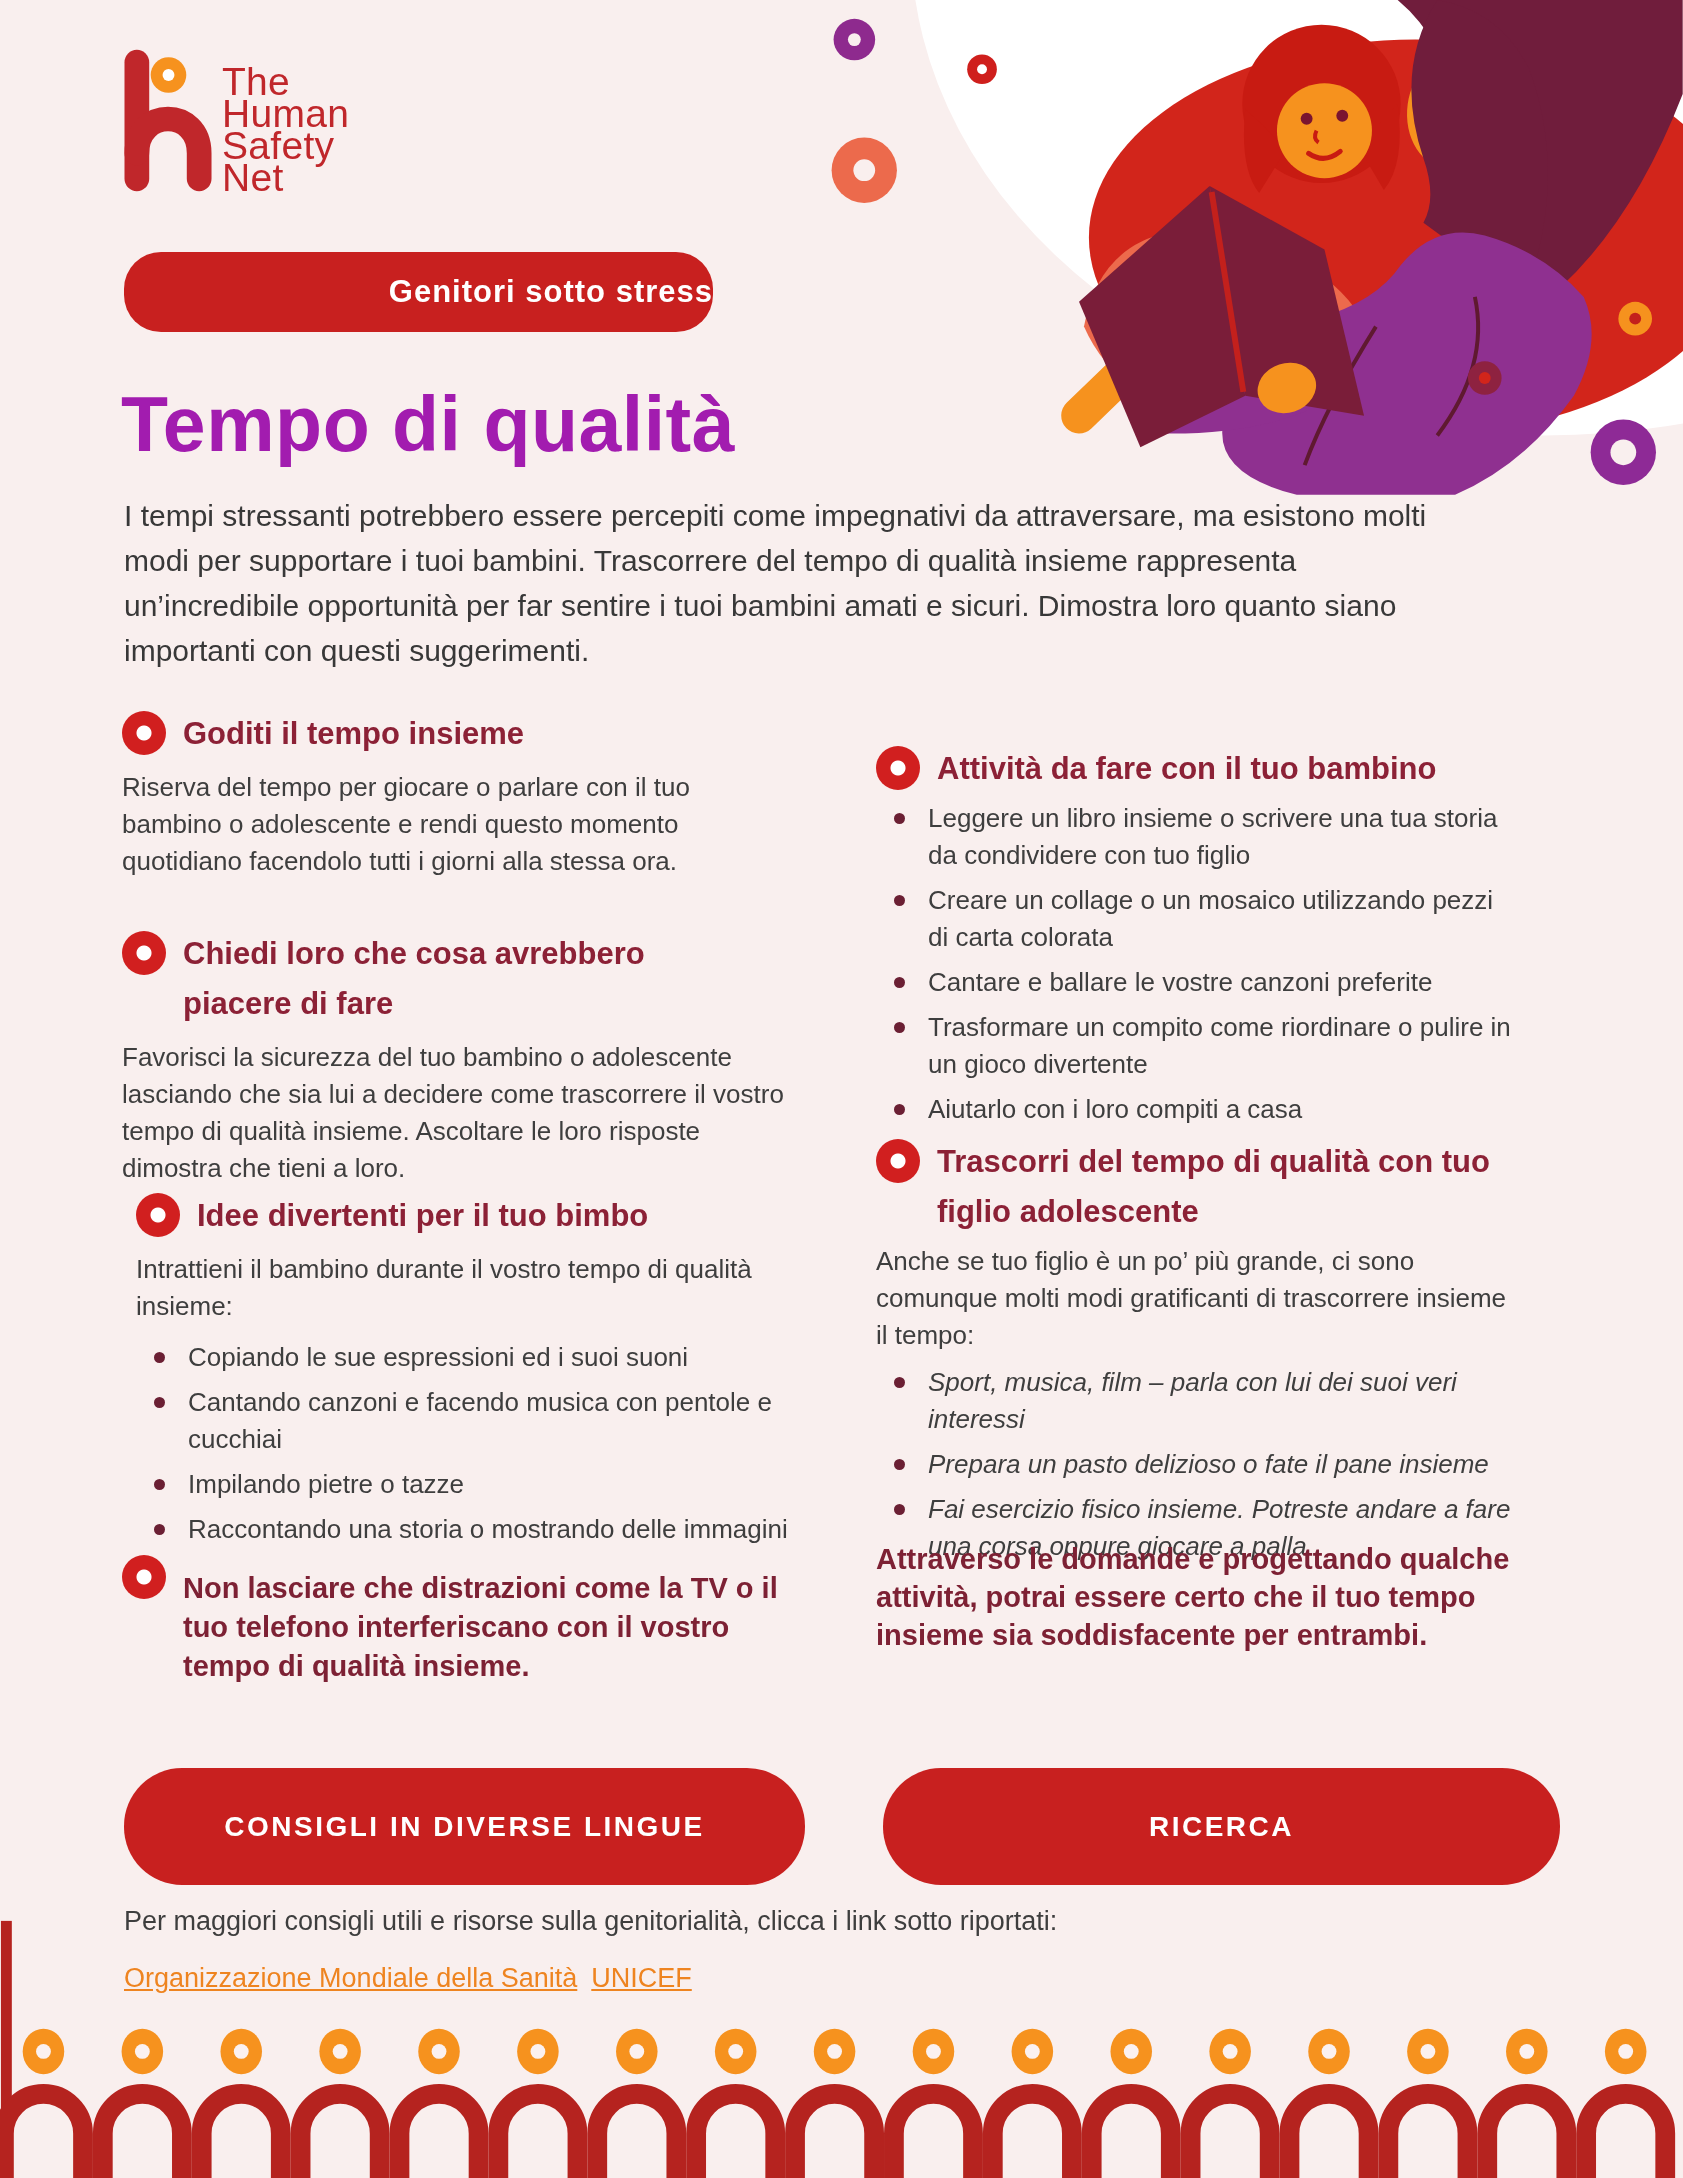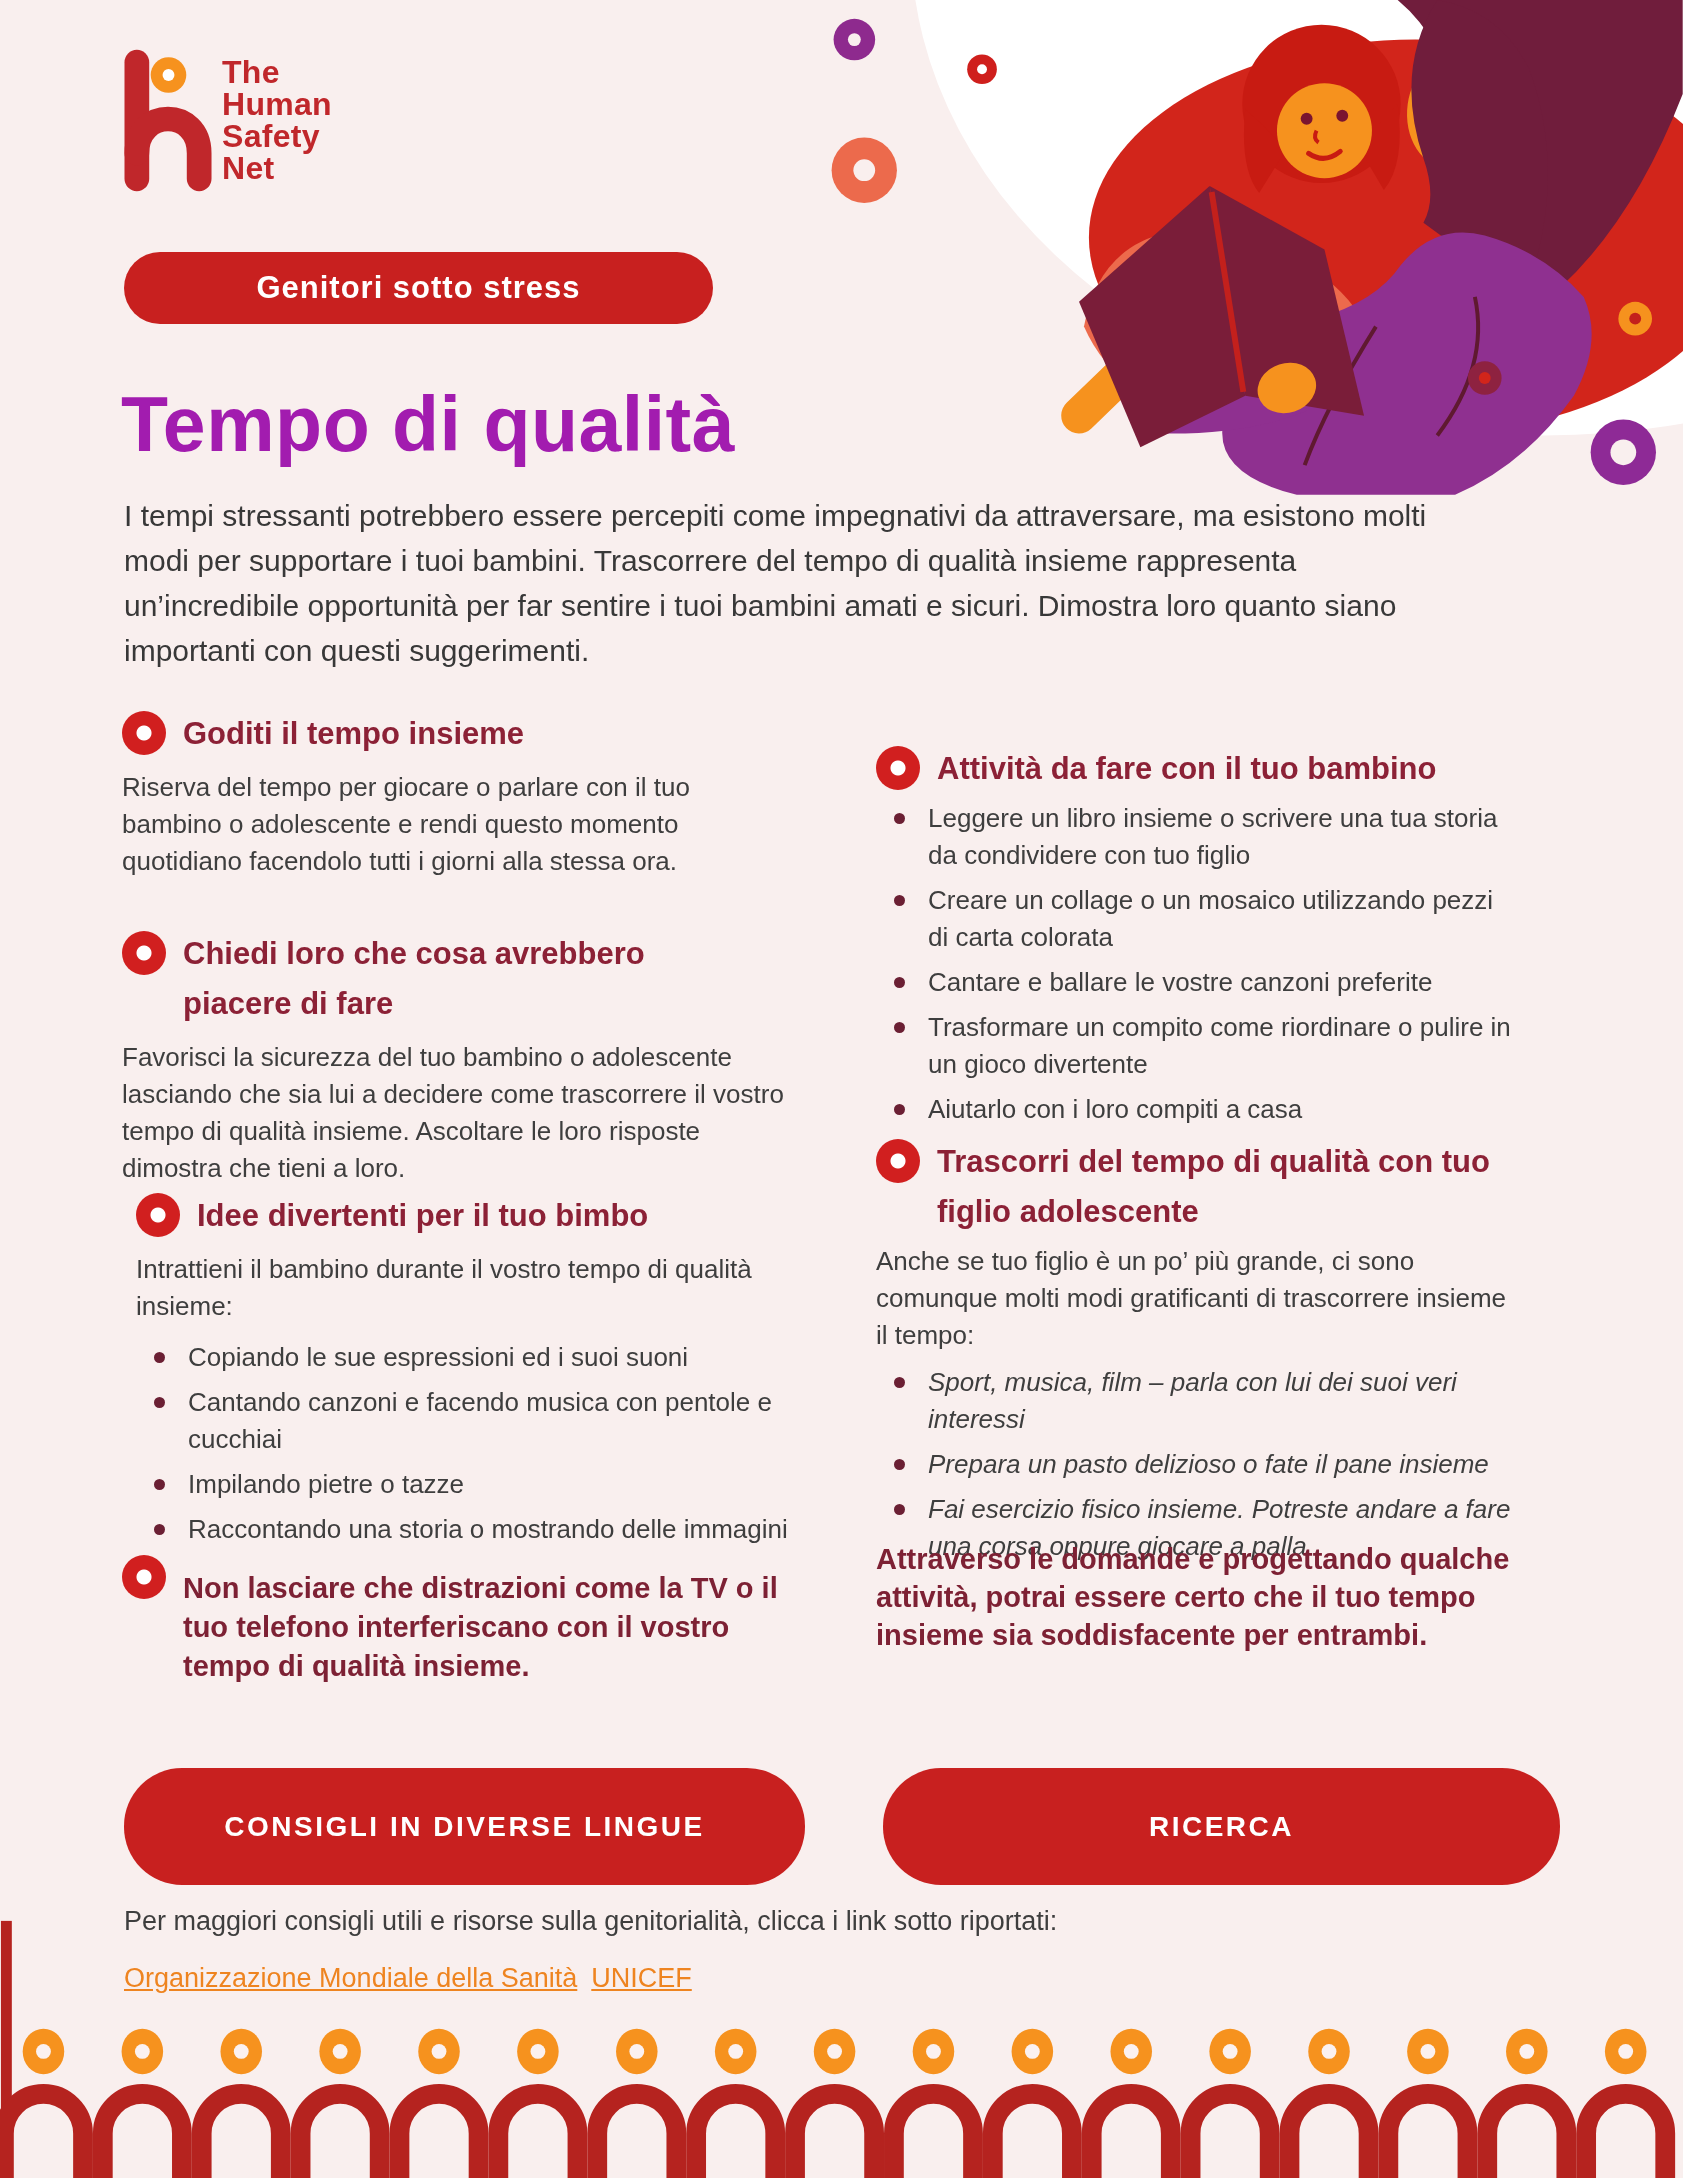--- a/index.html
+++ b/index.html
@@ -1,26 +1,26 @@
 <!DOCTYPE html>
 <html><head>
 <meta charset="utf-8">
 <style>
   html,body{margin:0;padding:0;background:#e9e0df;}
   #page{position:relative;width:1683px;height:2178px;background:#f9efee;overflow:hidden;
         font-family:"Liberation Sans", sans-serif;}
   .abs{position:absolute;}
 
   
-  .logo-text{position:absolute;left:222px;top:56px;color:#c0272b;font-size:32px;
-             font-weight:700;line-height:32px;letter-spacing:0.3px;}
-
-  
-  .pill{position:absolute;left:124px;top:252px;width:589px;height:72px;background:#c8201f;
-        border-radius:37px;display:flex;align-items:center;justify-content:center;}
+  .logo-text{position:absolute;left:222px;top:66px;color:#c0272b;font-size:39px;
+             font-weight:400;line-height:32px;letter-spacing:0.3px;}
+
+  
+  .pill{position:absolute;left:124px;top:252px;width:589px;height:80px;background:#c8201f;
+        border-radius:37px;display:flex;align-items:center;justify-content:flex-end;}
   .pill span{color:#ffffff;font-size:31px;font-weight:700;letter-spacing:1px;}
   h1.title{position:absolute;left:121px;top:380px;margin:0;color:#a21caf;font-size:77px;
         font-weight:700;letter-spacing:0.5px;}
   p.intro{position:absolute;left:124px;top:493px;width:1346px;margin:0;color:#383838;
         font-size:30px;line-height:45px;}
 
   
   .sec{position:absolute;}
   .sec-icon{position:absolute;left:0;top:2px;width:44px;height:44px;border-radius:50%;
         background:radial-gradient(circle at 50% 50%, #ffffff 0 7px, #d11f1f 8px);}

